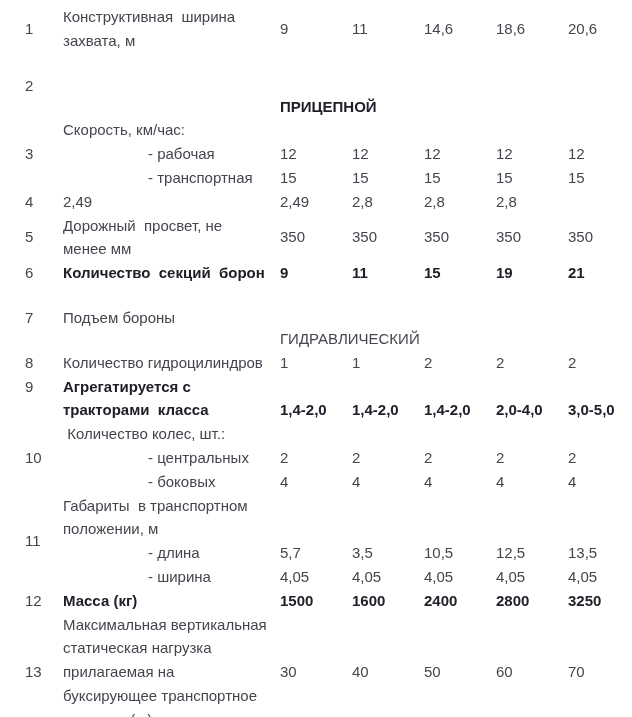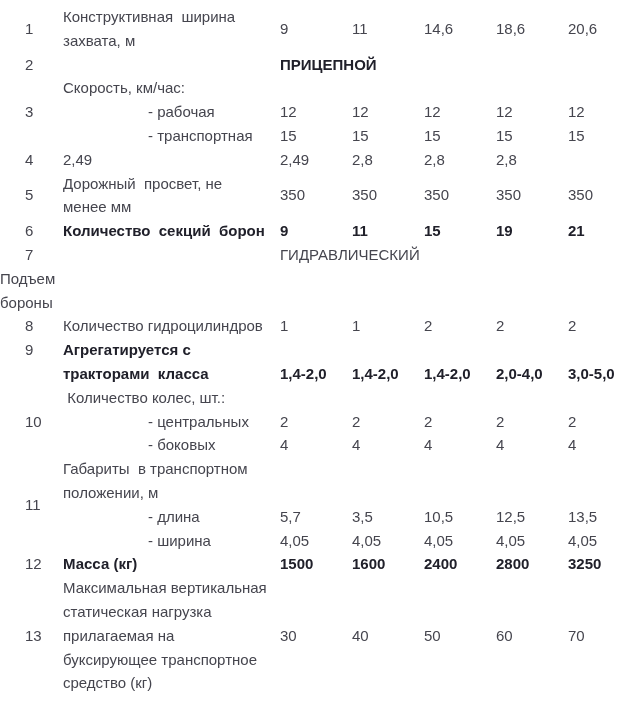--- a/index.html
+++ b/index.html
@@ -34,20 +34,21 @@
   }
   .sublabel {
     padding-left: 85px;
   }
   .subrow {
     display: grid;
     grid-template-columns: 217px 72px 72px 72px 72px 64px;
   }
   .span-val {
     grid-column: 3 / -1;
+    margin-top: 42px;
   }
   .body-cell {
     grid-column: 2 / -1;
   }
   .bold {
     font-weight: 700;
     color: #20202a;
   }
   
   .row.vsplit { align-items: stretch; }
@@ -117,22 +118,22 @@
         <div class="cell num">6</div>
         <div class="cell label bold">Количество  секций  борон</div>
         <div class="cell val bold">9</div>
         <div class="cell val bold">11</div>
         <div class="cell val bold">15</div>
         <div class="cell val bold">19</div>
         <div class="cell val bold">21</div>
       </div>
       <div class="row">
         <div class="cell num">7</div>
+        <div class="cell label">Подъем бороны</div>
         <div class="cell span-val">ГИДРАВЛИЧЕСКИЙ</div>
-        <div class="cell label">Подъем бороны</div>
       </div>
       <div class="row">
         <div class="cell num">8</div>
         <div class="cell label">Количество гидроцилиндров</div>
         <div class="cell val">1</div>
         <div class="cell val">1</div>
         <div class="cell val">2</div>
         <div class="cell val">2</div>
         <div class="cell val">2</div>
       </div>

